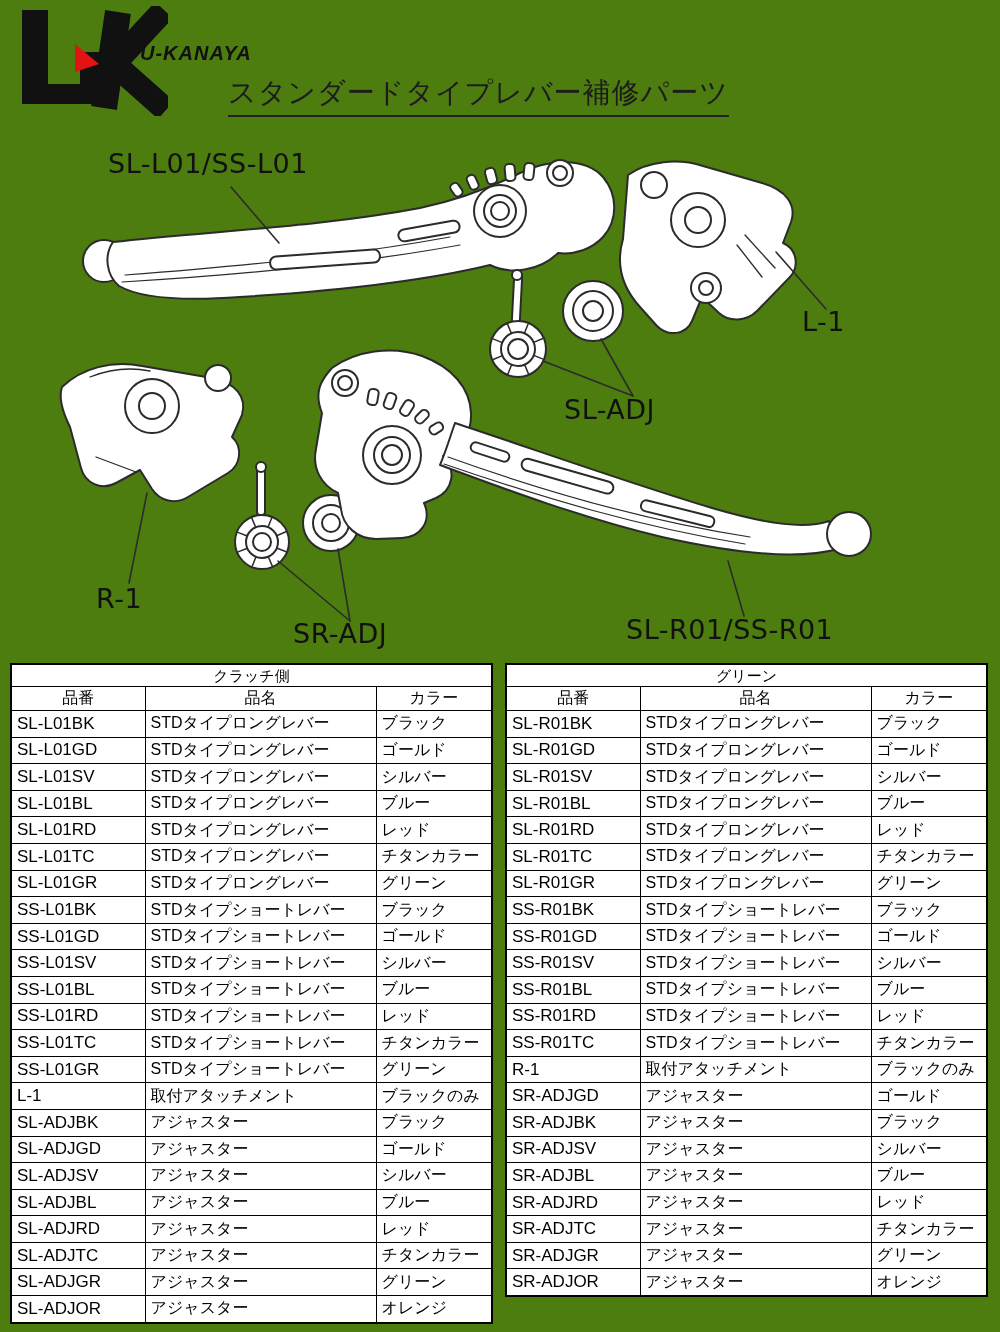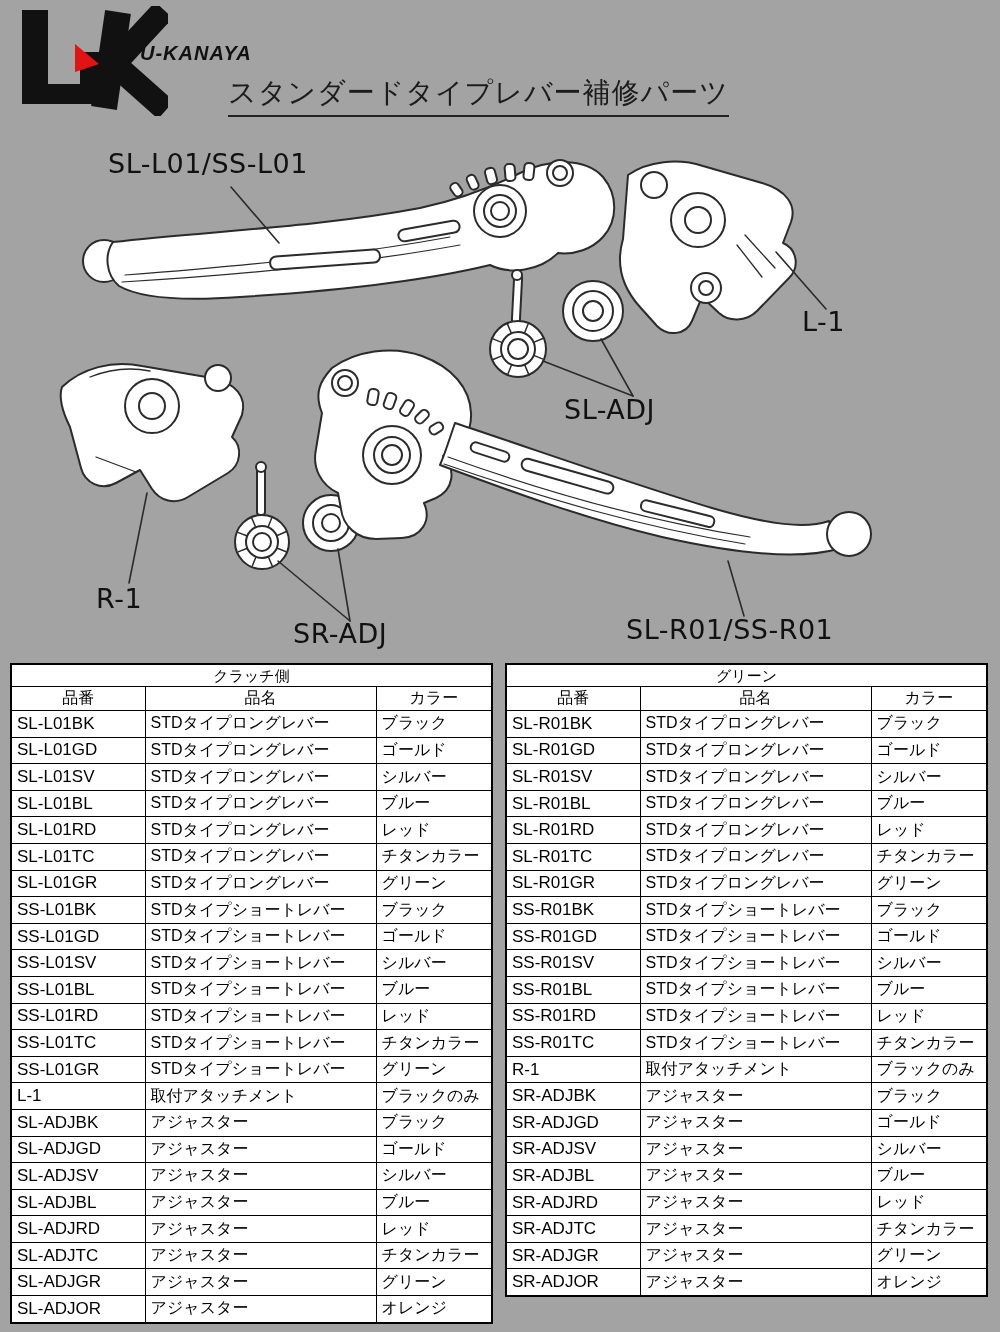--- a/index.html
+++ b/index.html
@@ -1,17 +1,17 @@
 <!DOCTYPE html>
 <html><head>
 <meta charset="utf-8">
 <style>
   html,body { margin:0; padding:0; background:#fff; }
   .page {
-    position:relative; width:1000px; height:1332px; background:#a3a3a3;
+    position:relative; width:1000px; height:1332px; background:#4d7c0f;
     font-family:"Liberation Sans","DejaVu Sans",sans-serif; color:#000;
     overflow:hidden;
   }
   
   .logo-mark { position:absolute; left:18px; top:6px; }
   .brand-text {
     position:absolute; left:140px; top:42px;
     font-size:20px; font-weight:900; font-style:italic;
     letter-spacing:1px; color:#111; white-space:nowrap;
   }
@@ -440,28 +440,28 @@
           <td>SS-R01TC</td>
           <td>STDタイプショートレバー</td>
           <td>チタンカラー</td>
         </tr>
         <tr>
           <td>R-1</td>
           <td>取付アタッチメント</td>
           <td>ブラックのみ</td>
         </tr>
         <tr>
+          <td>SR-ADJGD</td>
+          <td>アジャスター</td>
+          <td>ゴールド</td>
+        </tr>
+        <tr>
           <td>SR-ADJBK</td>
           <td>アジャスター</td>
           <td>ブラック</td>
-        </tr>
-        <tr>
-          <td>SR-ADJGD</td>
-          <td>アジャスター</td>
-          <td>ゴールド</td>
         </tr>
         <tr>
           <td>SR-ADJSV</td>
           <td>アジャスター</td>
           <td>シルバー</td>
         </tr>
         <tr>
           <td>SR-ADJBL</td>
           <td>アジャスター</td>
           <td>ブルー</td>

